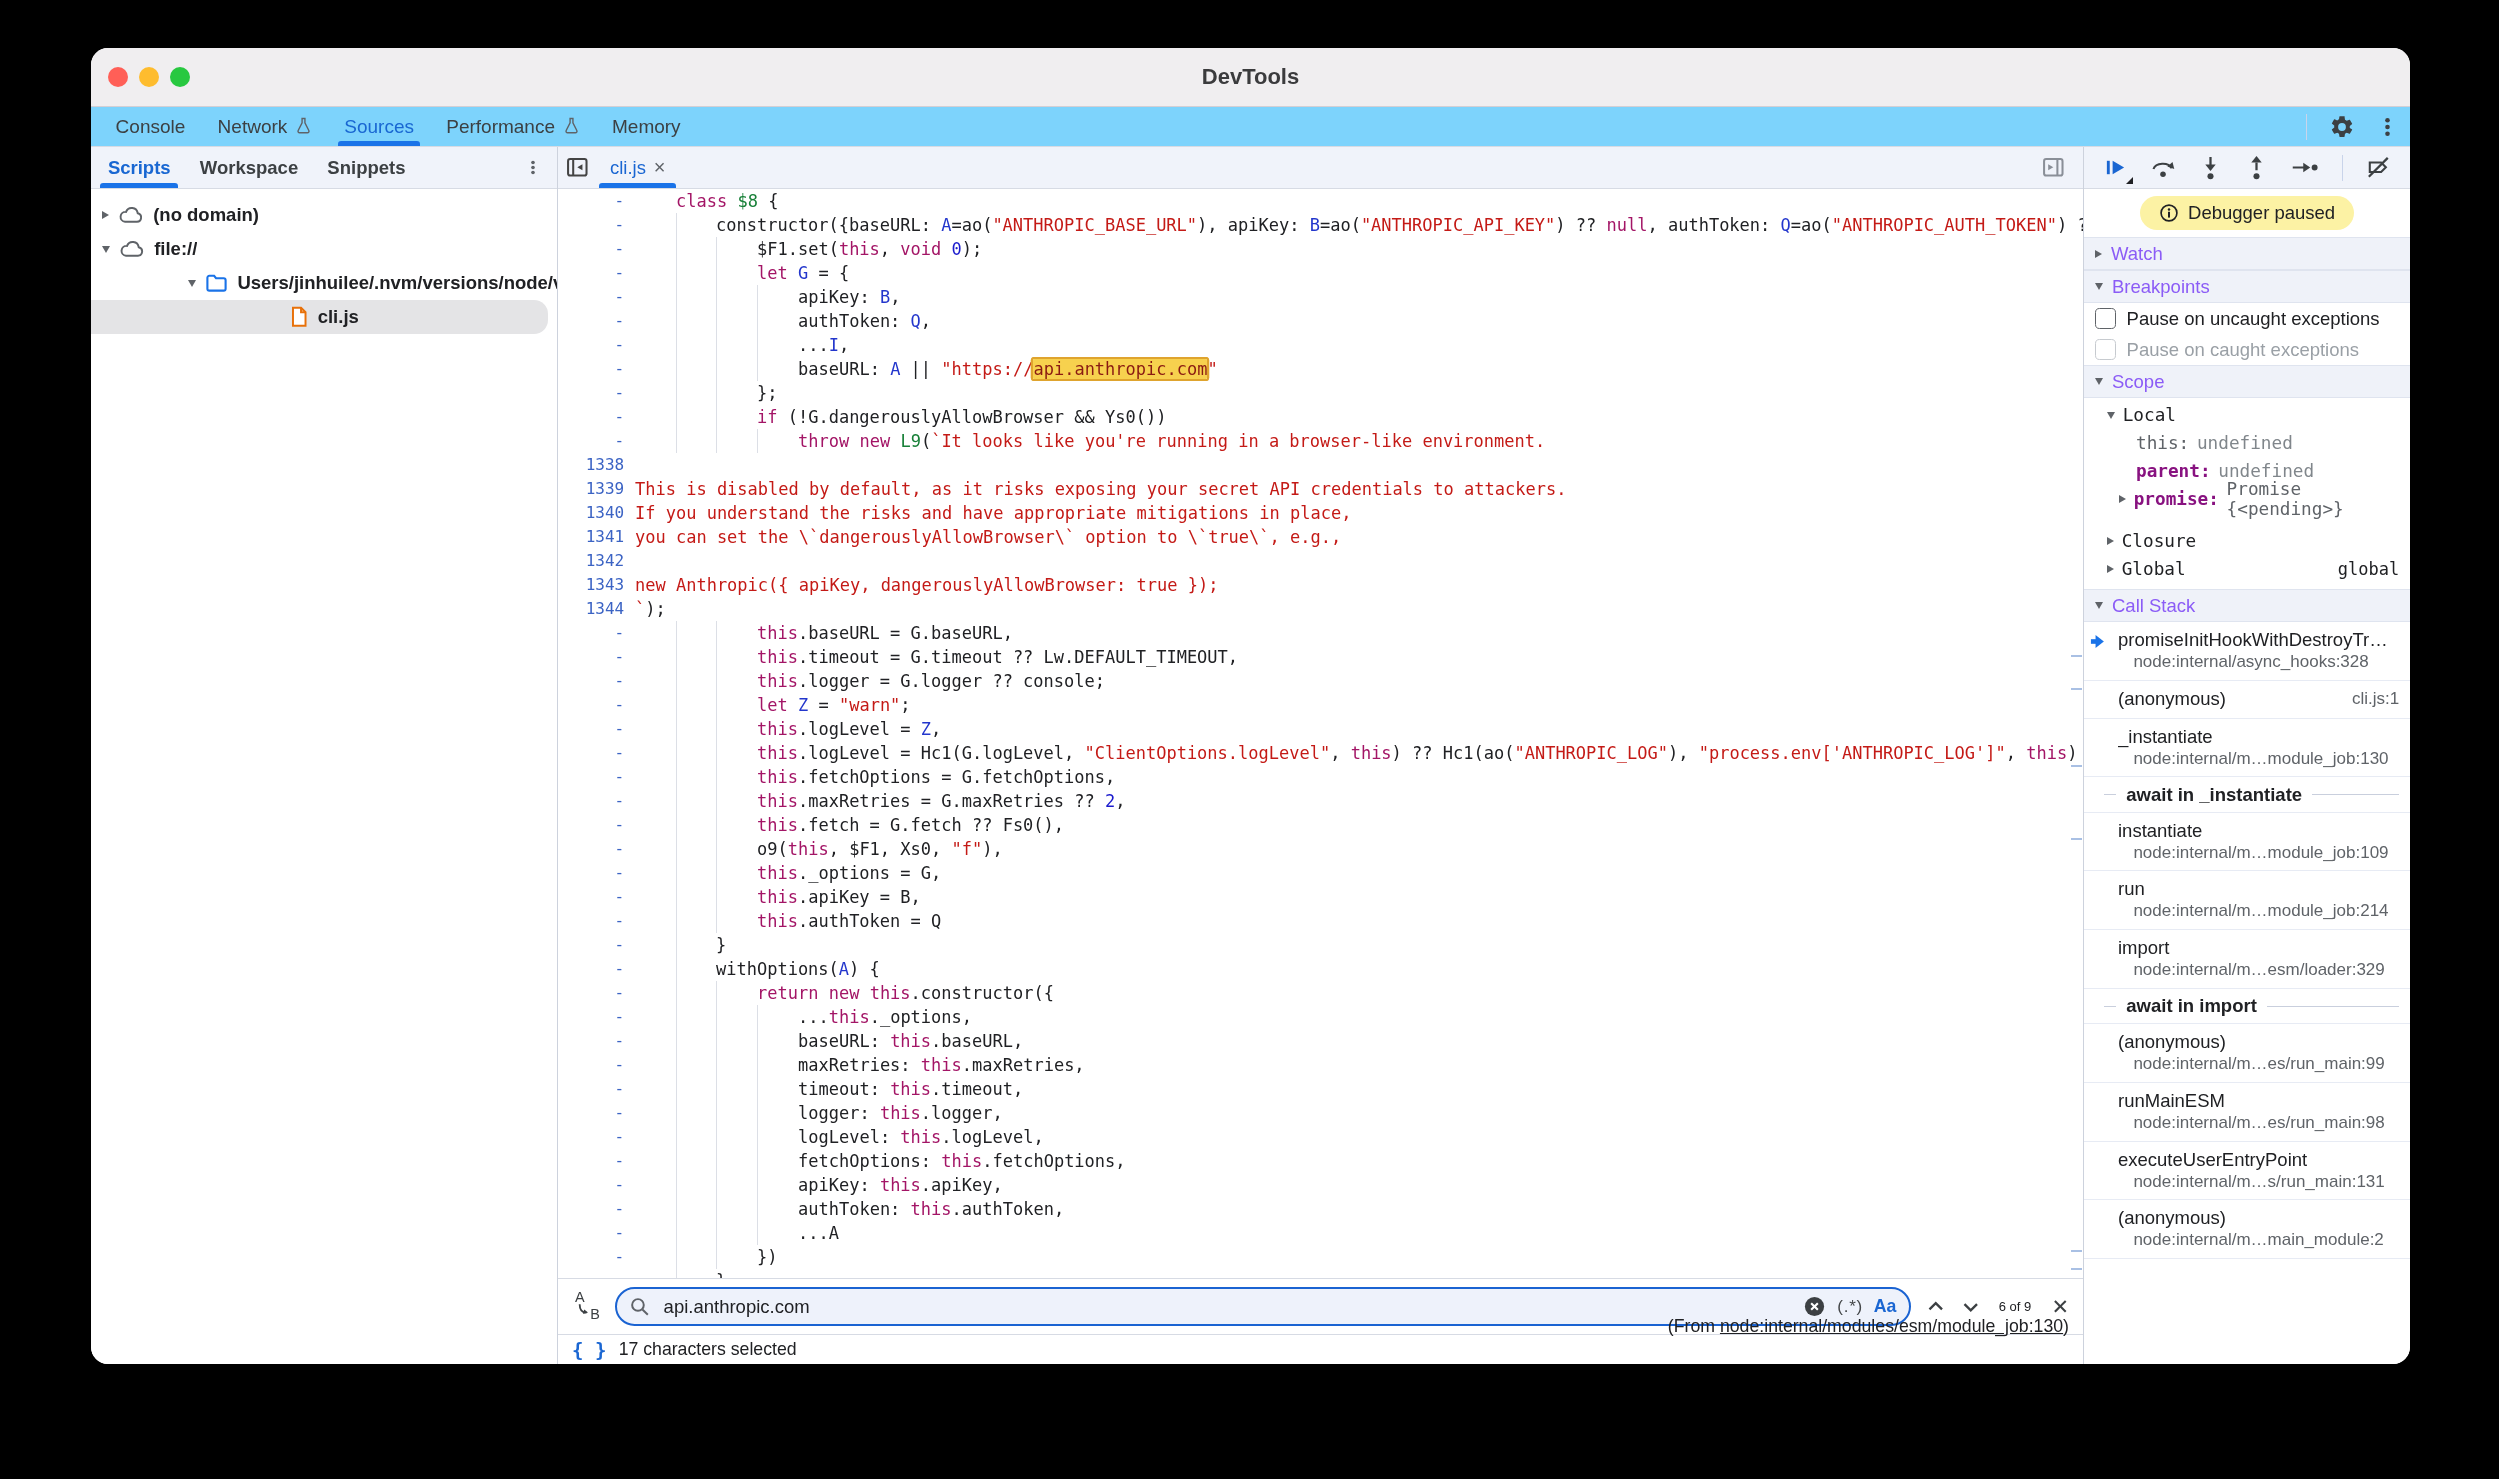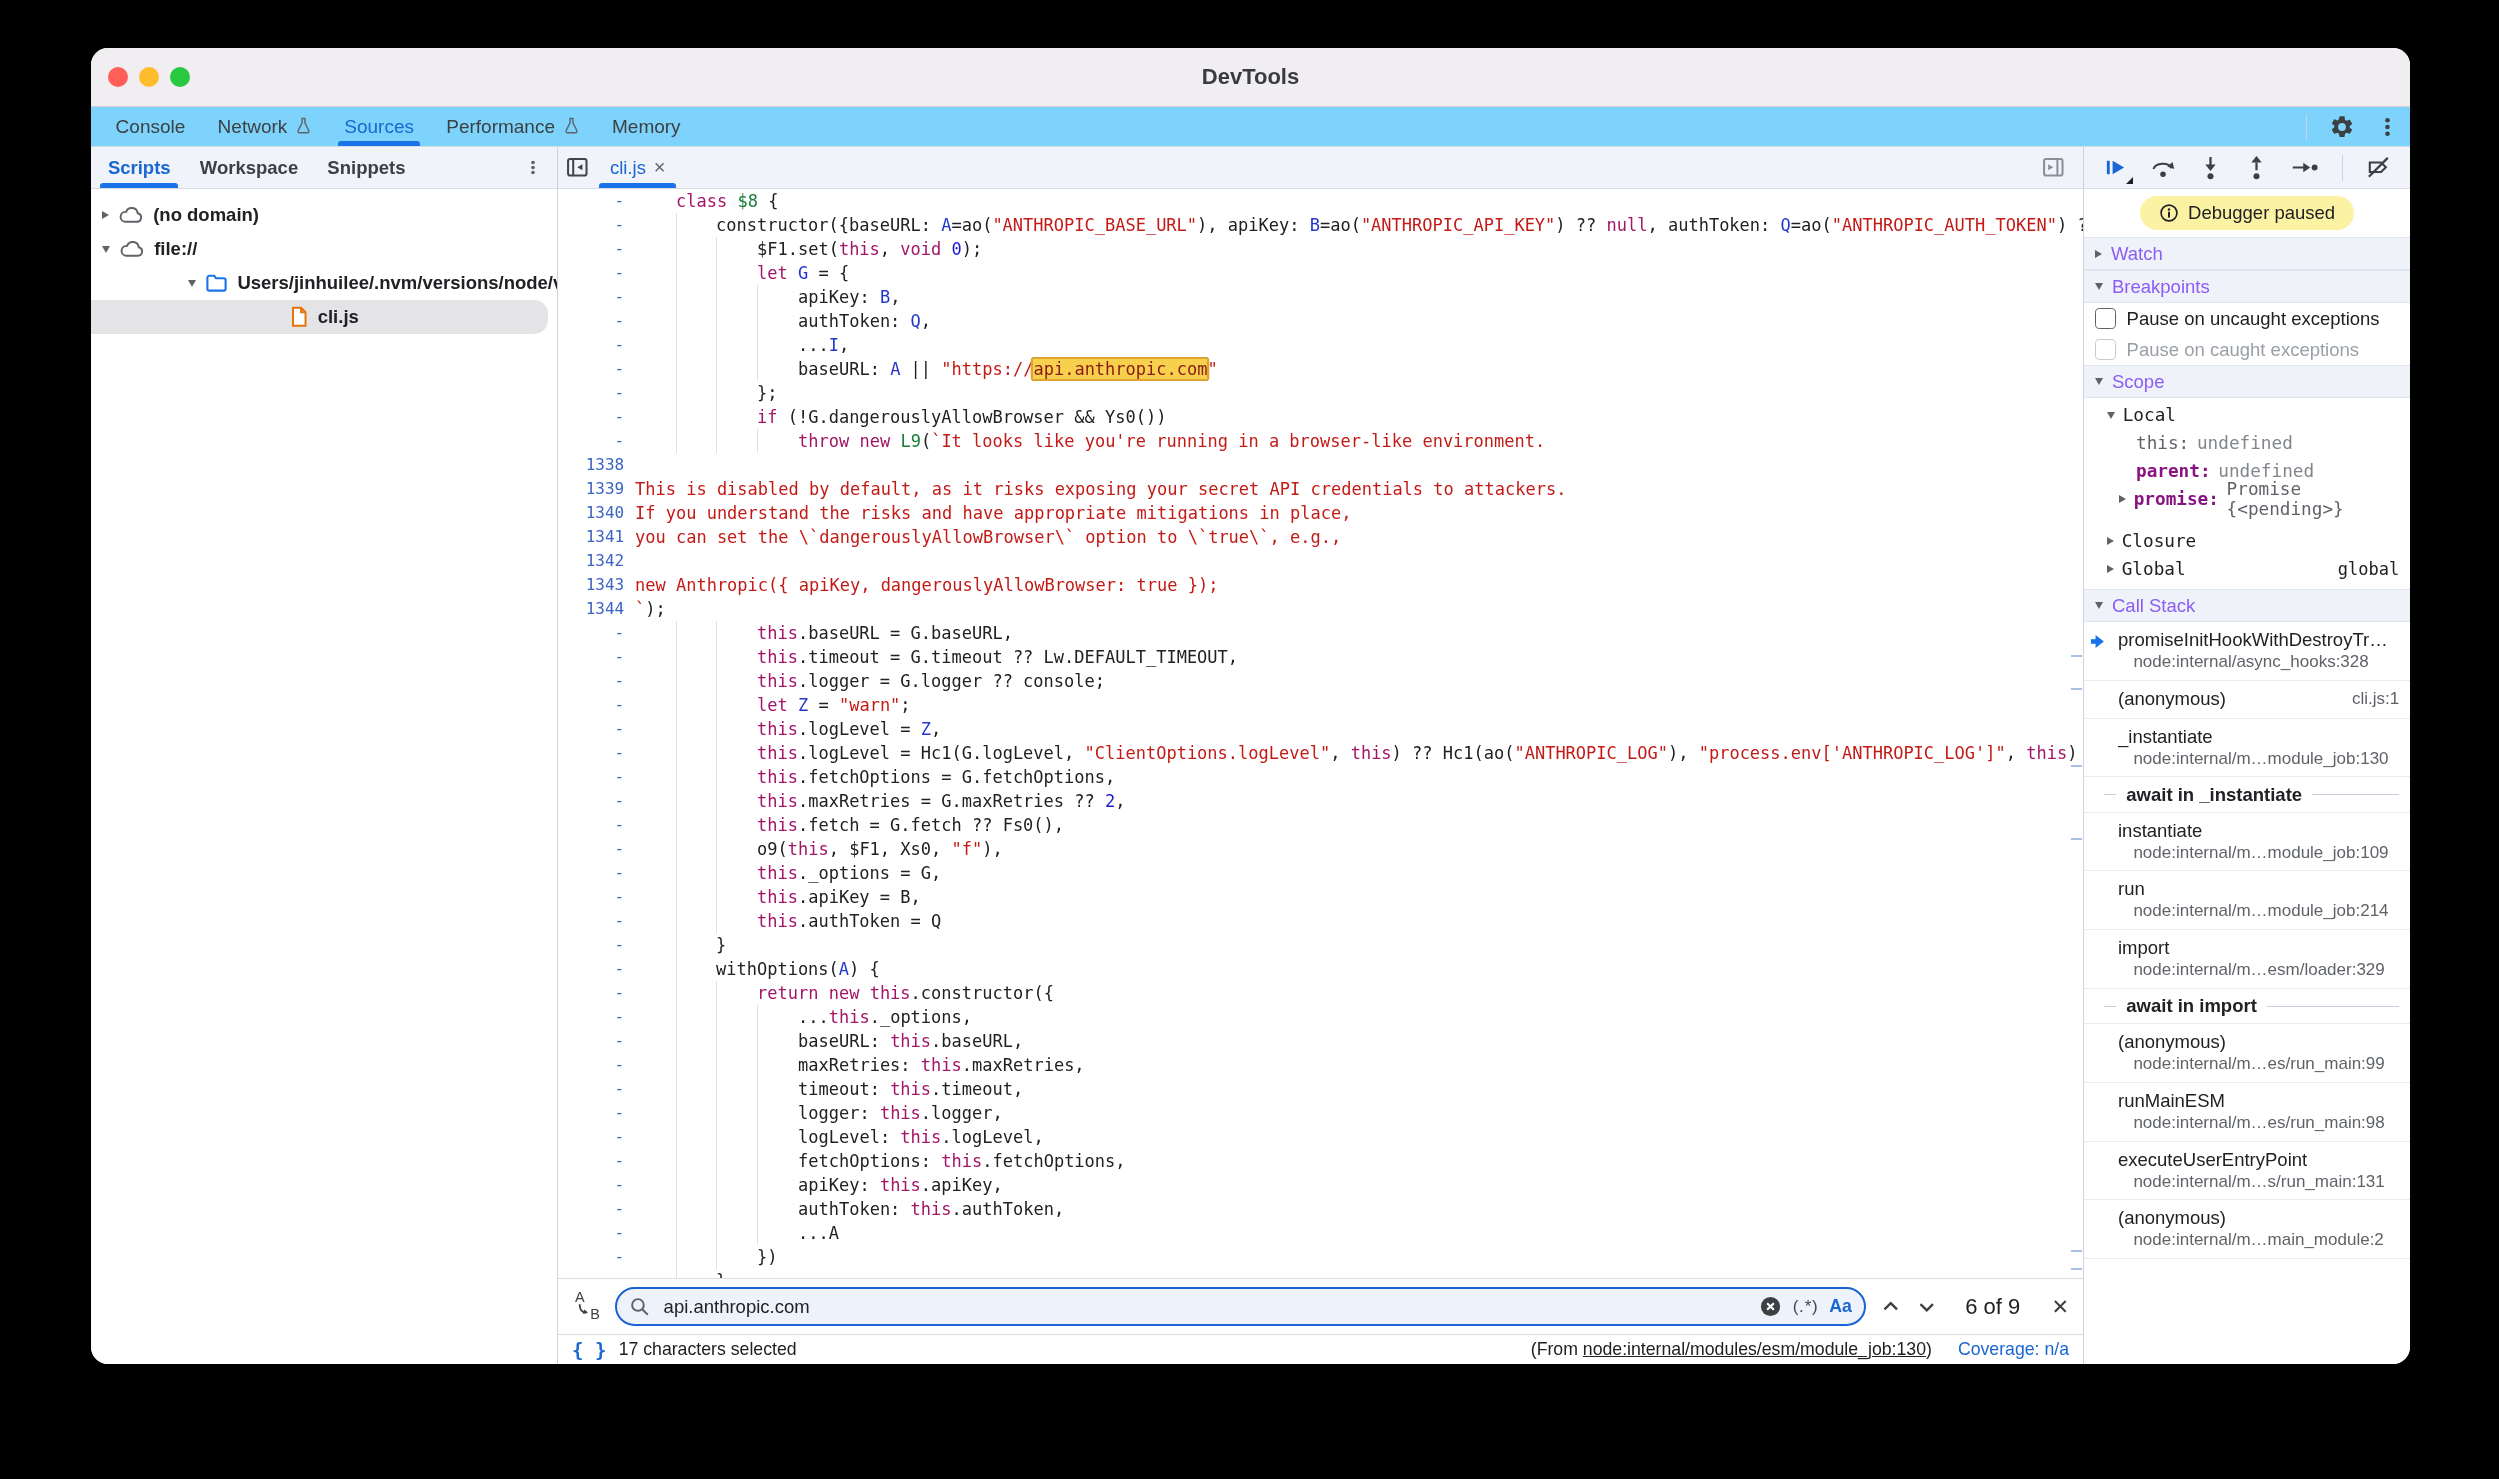--- a/index.html
+++ b/index.html
@@ -55,27 +55,27 @@
   .tk-match{background:#f7d14e;box-shadow:0 0 0 2.3px #dfa42e;border-radius:1.5px;color:#8a1a12;}
   .marker{position:absolute;right:1.5px;width:10.8px;height:2.3px;background:#a9c0e4;}
   
   .searchrow{height:55px;border-top:0.8px solid #d7dbe4;display:flex;align-items:center;padding:0 14px;gap:14px;flex:0 0 auto;}
   .search-pill{flex:1;max-width:1287px;height:35px;border:2.3px solid #1a63d2;border-radius:20px;background:#eef2fb;
     display:flex;align-items:center;padding:0 12.3px;gap:10.8px;}
   .search-text{flex:1;font-size:18.5px;color:#202124;border:none;background:transparent;outline:none;
     font-family:"Liberation Sans",sans-serif;}
   .regex-btn{font-size:17px;color:#444749;letter-spacing:0.8px;}
   .case-btn{font-size:17.7px;color:#1a66d2;font-weight:bold;}
-  .result-count{font-size:22px;color:#202124;margin:0 14px;}
+  .result-count{font-size:13px;color:#202124;margin:0 3px;}
   .close-x{font-size:21px;color:#3c4043;margin-left:3.1px;}
   
   .statusrow{height:29px;border-top:0.8px solid #d7dbe4;display:flex;align-items:center;padding:0 14px;
     font-size:17.7px;color:#202124;flex:0 0 auto;}
   .braces{color:#1a66d2;font-weight:bold;font-size:19px;margin-right:12.3px;font-family:"DejaVu Sans Mono",monospace;}
-  .status-right{margin-left:auto;display:flex;align-items:center;gap:26px;white-space:nowrap;}
+  .status-right{margin-left:auto;display:flex;align-items:center;gap:26px;white-space:nowrap;flex-direction:column;}
   .from-link{text-decoration:underline;}
   .coverage{color:#1a66d2;}
   
   .dbg-toolbar{height:41px;background:#f0f3fa;border-bottom:0.8px solid #d7dbe4;display:flex;align-items:center;
     gap:23px;padding-left:20px;flex:0 0 auto;}
   .dbg-btn{position:relative;display:flex;align-items:center;}
   .corner{position:absolute;right:-6.2px;bottom:-4.6px;width:0;height:0;border-left:7px solid transparent;border-bottom:7px solid #202124;}
   .paused-row{height:48px;display:flex;align-items:center;justify-content:center;flex:0 0 auto;}
   .paused-pill{display:inline-flex;align-items:center;gap:9.2px;background:#fcf2a4;border-radius:18.5px;
     padding:6.2px 18.5px;font-size:18.5px;color:#202124;}

